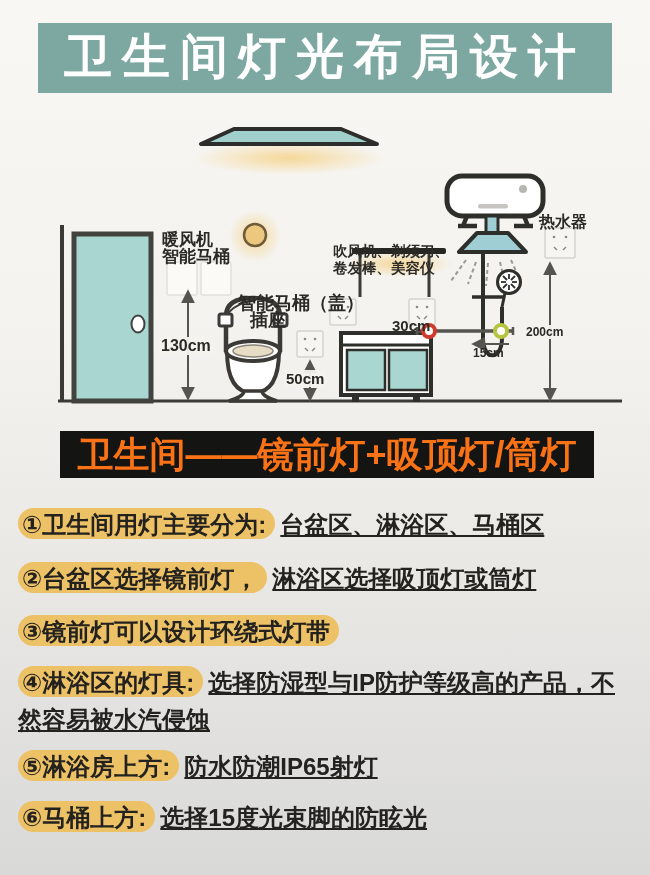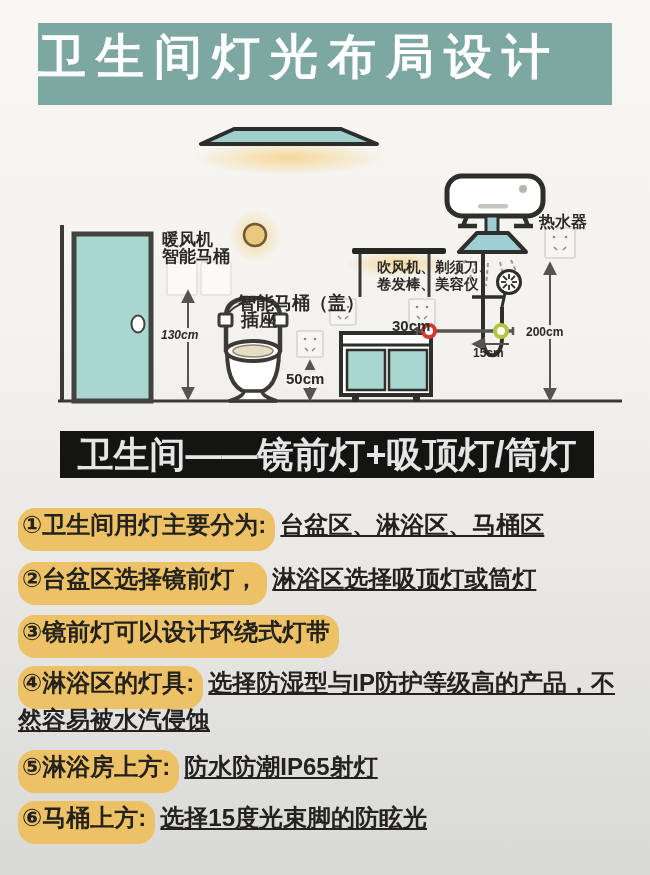--- a/index.html
+++ b/index.html
@@ -6,45 +6,45 @@
   body{
     font-family:"Liberation Sans","DejaVu Sans",sans-serif;
     background:#d8d8d8;
   }
   .page{
     position:relative;width:650px;height:875px;overflow:hidden;
     background:linear-gradient(180deg,#f8f7f3 0%,#f3f2ee 40%,#e7e6e3 70%,#d9d9d8 100%);
   }
   
   .title-banner{
-    position:absolute;left:38px;top:23px;width:574px;height:82px;
+    position:absolute;left:38px;top:23px;width:574px;height:70px;
     background:#7da8a2;color:#ffffff;
-    font-size:48px;font-weight:900;line-height:67px;
+    font-size:48px;font-weight:900;line-height:67px;text-align:center;
     letter-spacing:10px;white-space:nowrap;
   }
   
   svg.diagram{position:absolute;left:0;top:100px;}
   .dlabel{
     position:absolute;color:#2b2a26;font-weight:bold;white-space:nowrap;
   }
   .dim{background:rgba(243,242,237,.95);padding:0 2px;}
   
   .subtitle-bar{
     position:absolute;left:60px;top:431px;width:534px;height:47px;
-    background:#141412;color:#e5e5e5;
+    background:#141412;color:#f97316;
     font-size:36px;font-weight:900;line-height:47px;text-align:center;
     white-space:nowrap;
   }
   
   .li{
     position:absolute;left:18px;width:618px;
     font-size:24px;font-weight:800;color:#23221f;line-height:37px;
   }
   .hl{
-    background:#edc166;border-radius:17px;padding:3px 9px 13px 4px;
+    background:#edc166;border-radius:17px;padding:3px 9px 1px 4px;
     box-decoration-break:clone;-webkit-box-decoration-break:clone;
   }
   .rest{margin-left:5px;text-decoration:underline;}
 </style>
 </head>
 <body>
 
 <div class="page">
 
   <div class="title-banner">卫生间灯光布局设计</div>
@@ -185,30 +185,30 @@
       </g>
       <line x1="474" y1="244" x2="509" y2="244" stroke="#55544e" stroke-width="2" marker-start="url(#arr)"></line>
     </g>
   </svg>
 
   <div class="dlabel" style="left:162px;top:231px;font-size:17px;line-height:17px;">
     <div>暖风机</div>
     <div>智能马桶</div>
   </div>
 
-  <div class="dlabel dim" style="left:159px;top:328px;font-size:12px;font-style:italic;">130cm</div>
+  <div class="dlabel dim" style="left:159px;top:337px;font-size:16px;">130cm</div>
 
   <div class="dlabel" style="left:238px;top:295px;font-size:18px;line-height:17px;">
     <div>智能马桶（盖）</div>
-    <div style="margin-left:3px;">插座</div>
+    <div style="margin-left:12px;">插座</div>
   </div>
 
   <div class="dlabel dim" style="left:284px;top:370px;font-size:15px;">50cm</div>
 
-  <div class="dlabel" style="left:333px;top:259px;font-size:14.5px;line-height:17px;margin-left:44px;">
+  <div class="dlabel" style="left:333px;top:243px;font-size:14.5px;line-height:17px;">
     <div>吹风机、剃须刀、</div>
     <div>卷发棒、美容仪</div>
   </div>
 
   <div class="dlabel" style="left:392px;top:317px;font-size:15px;">30cm</div>
 
   <div class="dlabel" style="left:539px;top:212px;font-size:16px;">热水器</div>
 
   <div class="dlabel dim" style="left:524px;top:325px;font-size:12px;">200cm</div>
 

